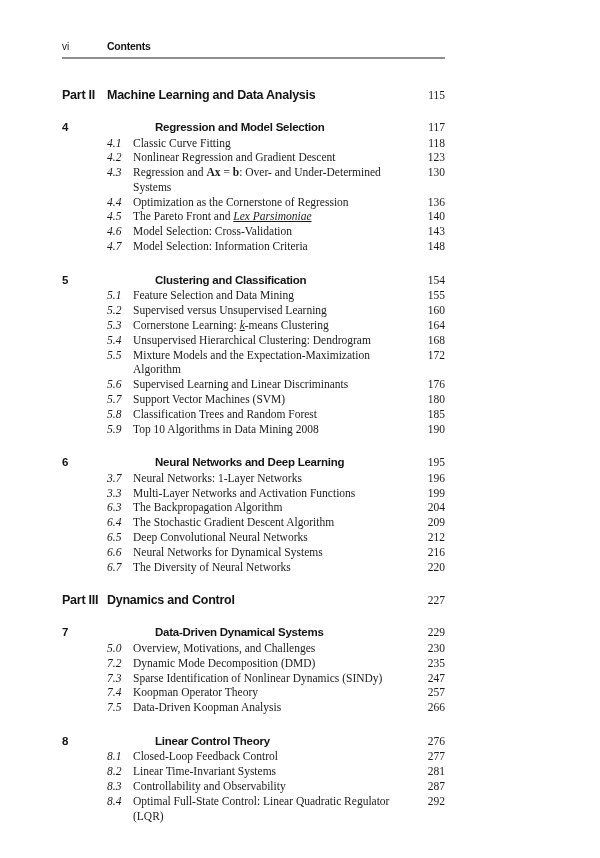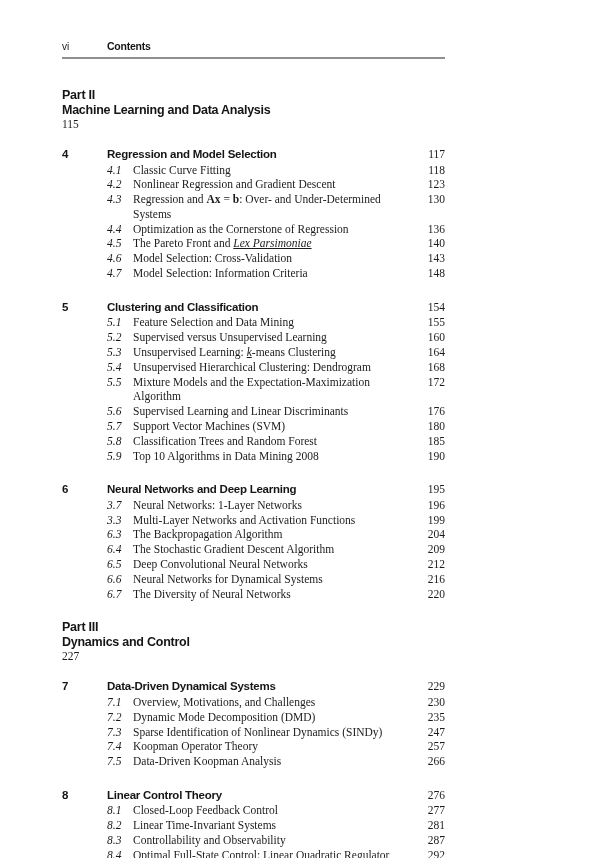--- a/index.html
+++ b/index.html
@@ -34,29 +34,29 @@
   .head-title{font-size:10.5px;text-align:center;}
   .rule{height:2px;background:var(--rule);margin-top:5px;margin-bottom:29px;}
   
   .row{display:flex;align-items:baseline;}
   .pagenum{
     flex:none;
     font-family:"Liberation Serif",serif;
     font-weight:400;font-size:11.5px;
     text-align:right;
   }
-  .part-row{margin-bottom:17px;flex-direction:column;}
+  .part-row{margin-bottom:17px;}
   .part-row + .chapter + .chapter + .chapter + .part-row{margin-top:9px;}
   .part-label{flex:none;min-width:45px;font-size:12.5px;line-height:15px;white-space:nowrap;}
   .part-title{flex:1;font-size:12.5px;line-height:15px;}
   .chapter{margin-bottom:19px;}
   .chapter:last-child{margin-bottom:0;}
   .chapter-row{line-height:15px;margin-bottom:0.5px;}
   .chapter-num{flex:none;min-width:45px;font-size:11.5px;}
-  .chapter-title{flex:1;font-size:11.5px;}
+  .chapter-title{flex:1;font-size:11.5px;margin-left:48px;}
   .sec-row{line-height:14.8px;font-size:11.5px;}
   .indent{flex:none;width:45px;}
   .sec-num{flex:none;width:26px;font-style:italic;}
   .sec-title{flex:1;padding-right:8px;}
   .i{font-style:italic;text-decoration:underline;}
   .b{font-weight:700;}
 </style>
 </head>
 <body>
 
@@ -135,21 +135,21 @@
         </div>
         <div class="row sec-row">
           <span class="indent"></span>
           <span class="sec-num">5.2</span>
           <span class="sec-title">Supervised versus Unsupervised Learning</span>
           <span class="pagenum">160</span>
         </div>
         <div class="row sec-row">
           <span class="indent"></span>
           <span class="sec-num">5.3</span>
-          <span class="sec-title"><span>Unsupervised Learning: </span><span class="i">k</span><span>-means Clustering</span></span>
+          <span class="sec-title"><span>Cornerstone Learning: </span><span class="i">k</span><span>-means Clustering</span></span>
           <span class="pagenum">164</span>
         </div>
         <div class="row sec-row">
           <span class="indent"></span>
           <span class="sec-num">5.4</span>
           <span class="sec-title">Unsupervised Hierarchical Clustering: Dendrogram</span>
           <span class="pagenum">168</span>
         </div>
         <div class="row sec-row">
           <span class="indent"></span>
@@ -237,21 +237,21 @@
         <span class="pagenum">227</span>
       </div>
       <div class="chapter">
         <div class="row chapter-row">
           <span class="chapter-num sans">7</span>
           <span class="chapter-title sans">Data-Driven Dynamical Systems</span>
           <span class="pagenum">229</span>
         </div>
         <div class="row sec-row">
           <span class="indent"></span>
-          <span class="sec-num">7.1</span>
+          <span class="sec-num">5.0</span>
           <span class="sec-title">Overview, Motivations, and Challenges</span>
           <span class="pagenum">230</span>
         </div>
         <div class="row sec-row">
           <span class="indent"></span>
           <span class="sec-num">7.2</span>
           <span class="sec-title">Dynamic Mode Decomposition (DMD)</span>
           <span class="pagenum">235</span>
         </div>
         <div class="row sec-row">

